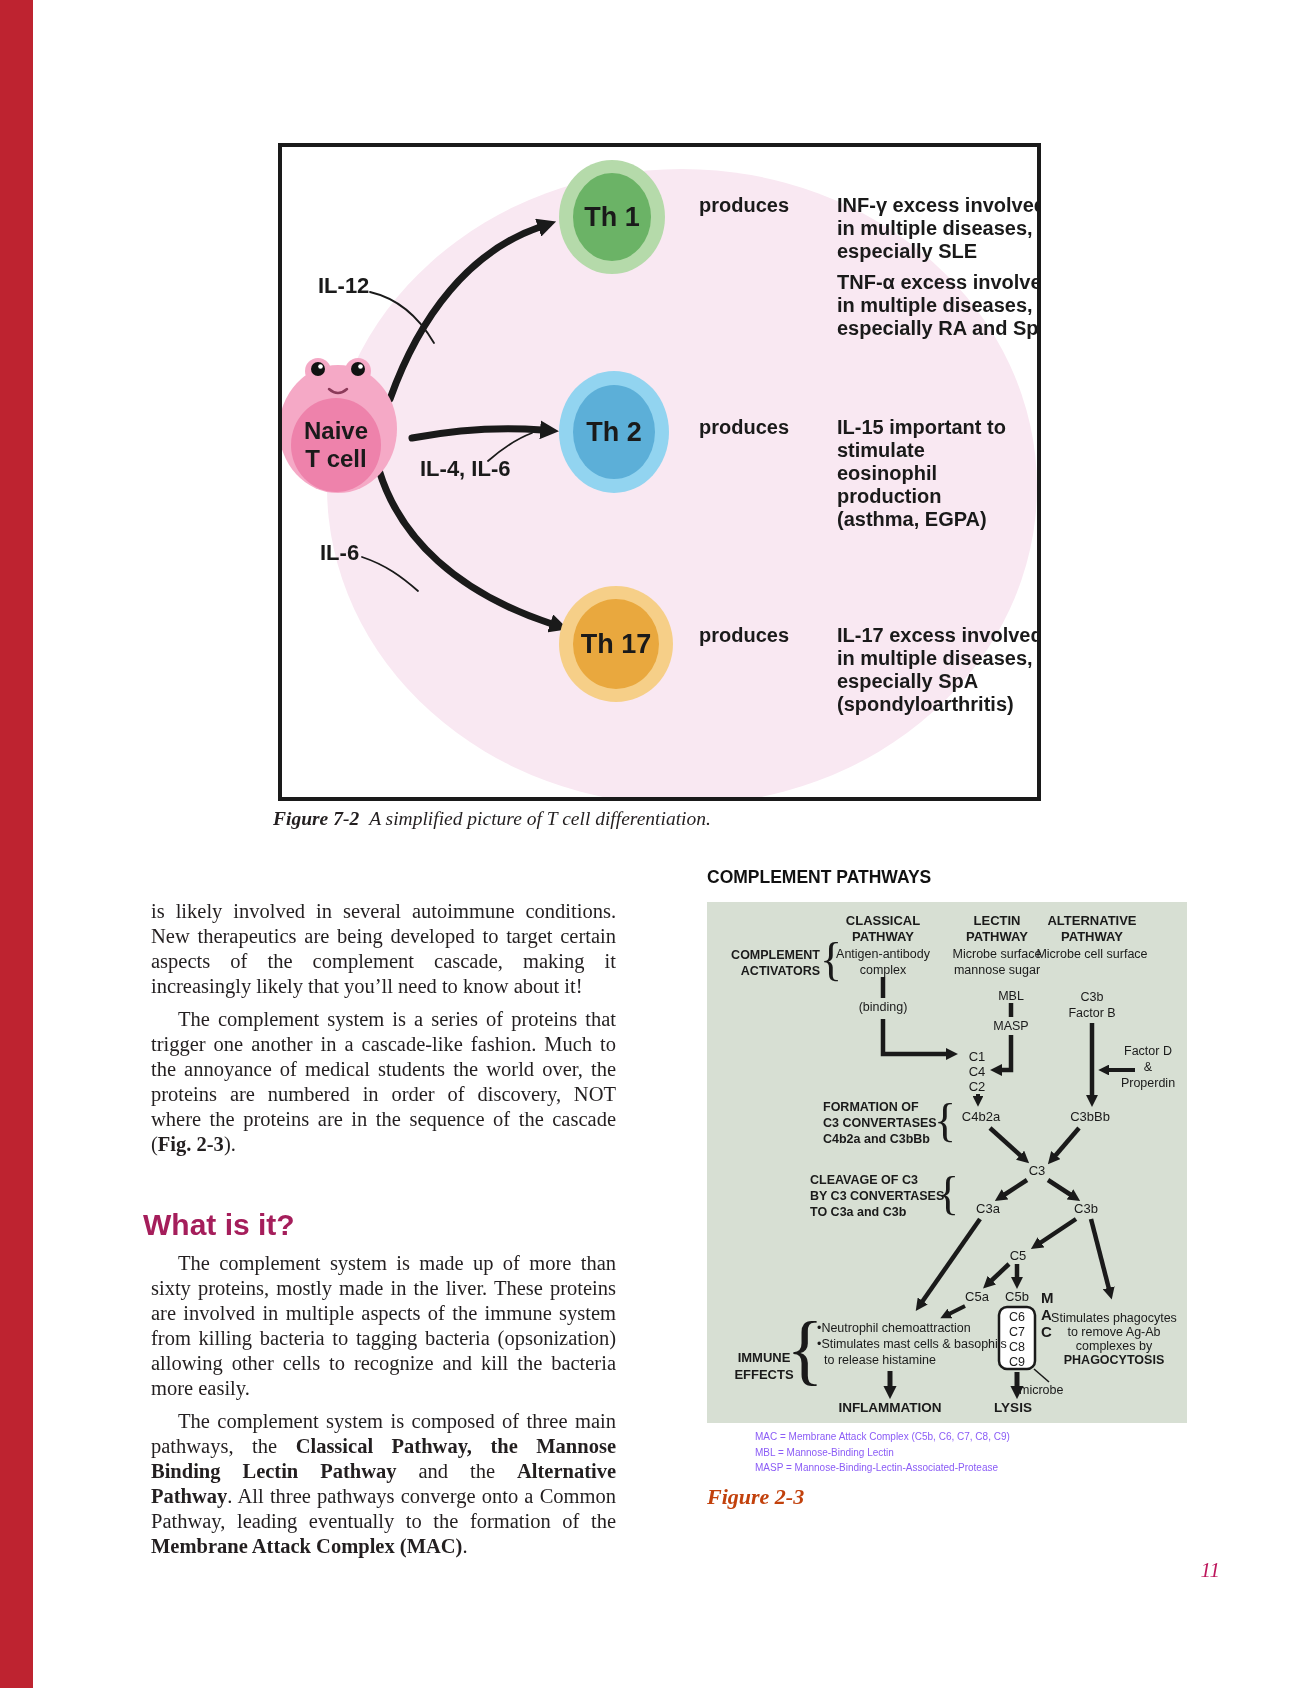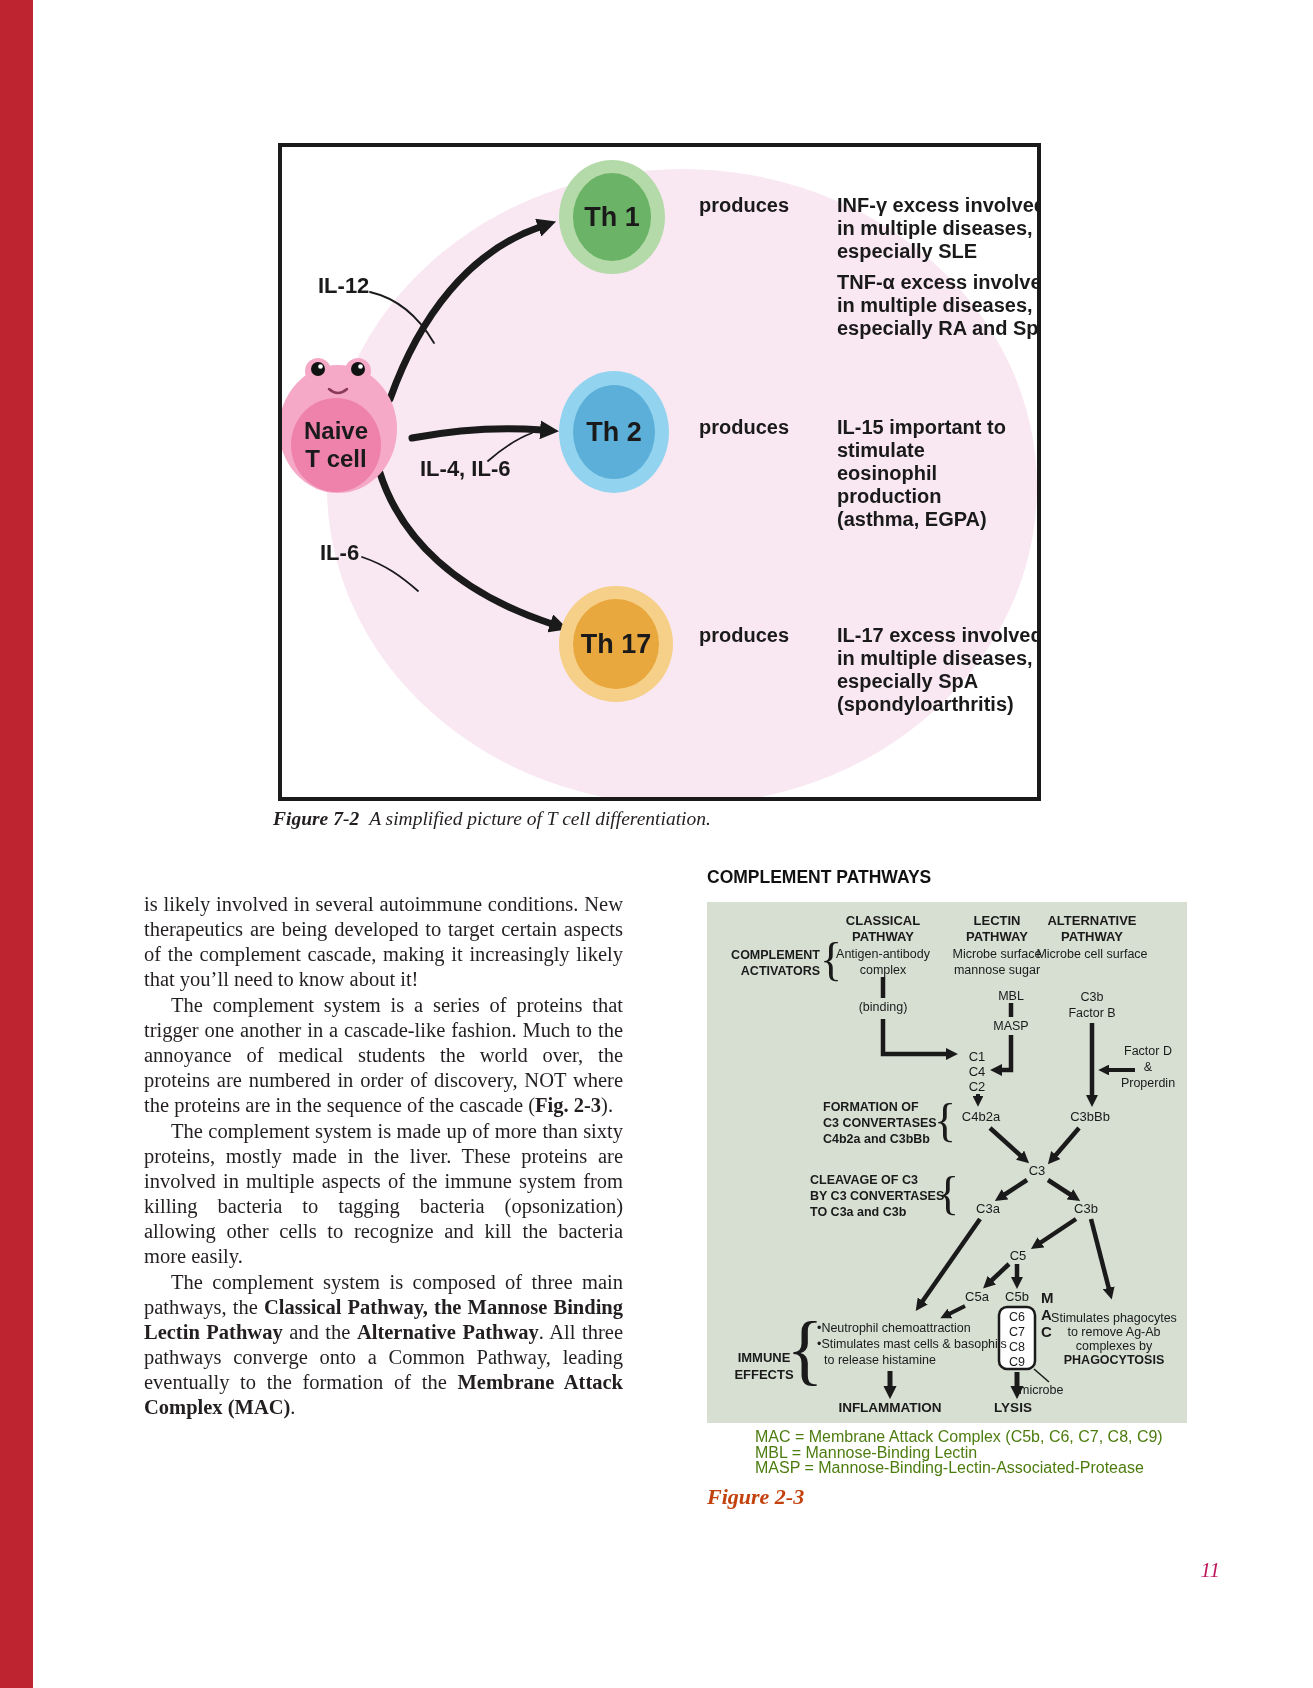--- a/index.html
+++ b/index.html
@@ -8,32 +8,32 @@
   .edge-bar{position:absolute;left:0;top:0;width:33px;height:1688px;background:#BE2330;}
   
   .fig-box{position:absolute;left:278px;top:143px;width:763px;height:658px;
            border:4px solid #1a1a1a;box-sizing:border-box;background:#ffffff;}
   .fig-box svg{display:block;width:100%;height:100%;}
   .fig-caption{position:absolute;left:273px;top:808px;width:720px;
                font-size:19.5px;font-style:italic;color:#231f20;}
   .fig-caption .lbl{font-weight:bold;margin-right:10px;}
   
   .left-col{position:absolute;left:143px;top:891px;width:481px;}
-  .left-col p{margin:1px;font-size:20.5px;line-height:25px;text-align:justify;}
+  .left-col p{margin:8px;font-size:20.5px;line-height:25px;text-align:justify;}
   .left-col p.ind{text-indent:27px;}
   .b{font-weight:bold;}
   .i{}
   h2.what{margin:50px 0 2px 0;font-family:"Liberation Sans", sans-serif;
           font-weight:bold;font-size:30px;line-height:36px;color:#A51E5B;}
   
   .comp-title{position:absolute;left:707px;top:867px;width:480px;
               font-family:"Liberation Sans", sans-serif;font-weight:bold;font-size:17.5px;color:#111;}
   .comp-svg{position:absolute;left:707px;top:902px;width:480px;height:521px;}
   .footnotes{position:absolute;left:755px;top:1429px;font-family:"Liberation Sans", sans-serif;
-             font-size:16px;line-height:15.5px;color:#4d7c0f;}
+             font-size:10px;line-height:15.5px;color:#8b5cf6;}
   .fig3-label{position:absolute;left:707px;top:1484px;font-size:22px;font-style:italic;
               font-weight:600;color:#c2410c;}
   .page-num{position:absolute;left:1160px;top:1558px;width:60px;text-align:right;
             font-size:21px;font-style:italic;color:#be185d;}
 </style>
 </head>
 <body>
 
 <div class="edge-bar"></div>
 
@@ -121,20 +121,21 @@
   </svg>
 </div>
 
 <div class="fig-caption">
   <span class="lbl">Figure 7-2</span><span>A simplified picture of T cell differentiation.</span>
 </div>
 
 <div class="left-col">
   <p><span>is likely involved in several autoimmune conditions. New therapeutics are being developed to target certain aspects of the complement cascade, making it increasingly likely that you’ll need to know about it!</span></p>
   <p class="ind"><span>The complement system is a series of proteins that trigger one another in a </span><span class="i">cascade</span><span>-like fashion. Much to the annoyance of medical students the world over, the proteins are numbered in order of discovery, NOT where the proteins are in the sequence of the cascade (</span><span class="b">Fig. 2-3</span><span>).</span></p>
+  <h2 class="what">What is it?</h2>
   <p class="ind"><span>The complement system is made up of more than sixty proteins, mostly made in the liver. These proteins are involved in multiple aspects of the immune system from killing bacteria to tagging bacteria (opsonization) allowing other cells to recognize and kill the bacteria more easily.</span></p>
   <p class="ind"><span>The complement system is composed of three main pathways, the </span><span class="b">Classical Pathway, the Mannose Binding Lectin Pathway</span><span> and the </span><span class="b">Alternative Pathway</span><span>. All three pathways converge onto a Common Pathway, leading eventually to the formation of the </span><span class="b">Membrane Attack Complex (MAC)</span><span>.</span></p>
 </div>
 
 <div class="comp-title">COMPLEMENT PATHWAYS</div>
 
 <svg class="comp-svg" viewBox="0 0 480 521">
   <rect x="0" y="0" width="480" height="521" fill="#D7DFD3"></rect>
 
   <g stroke="#1a1a1a" fill="none" stroke-width="4.5">

